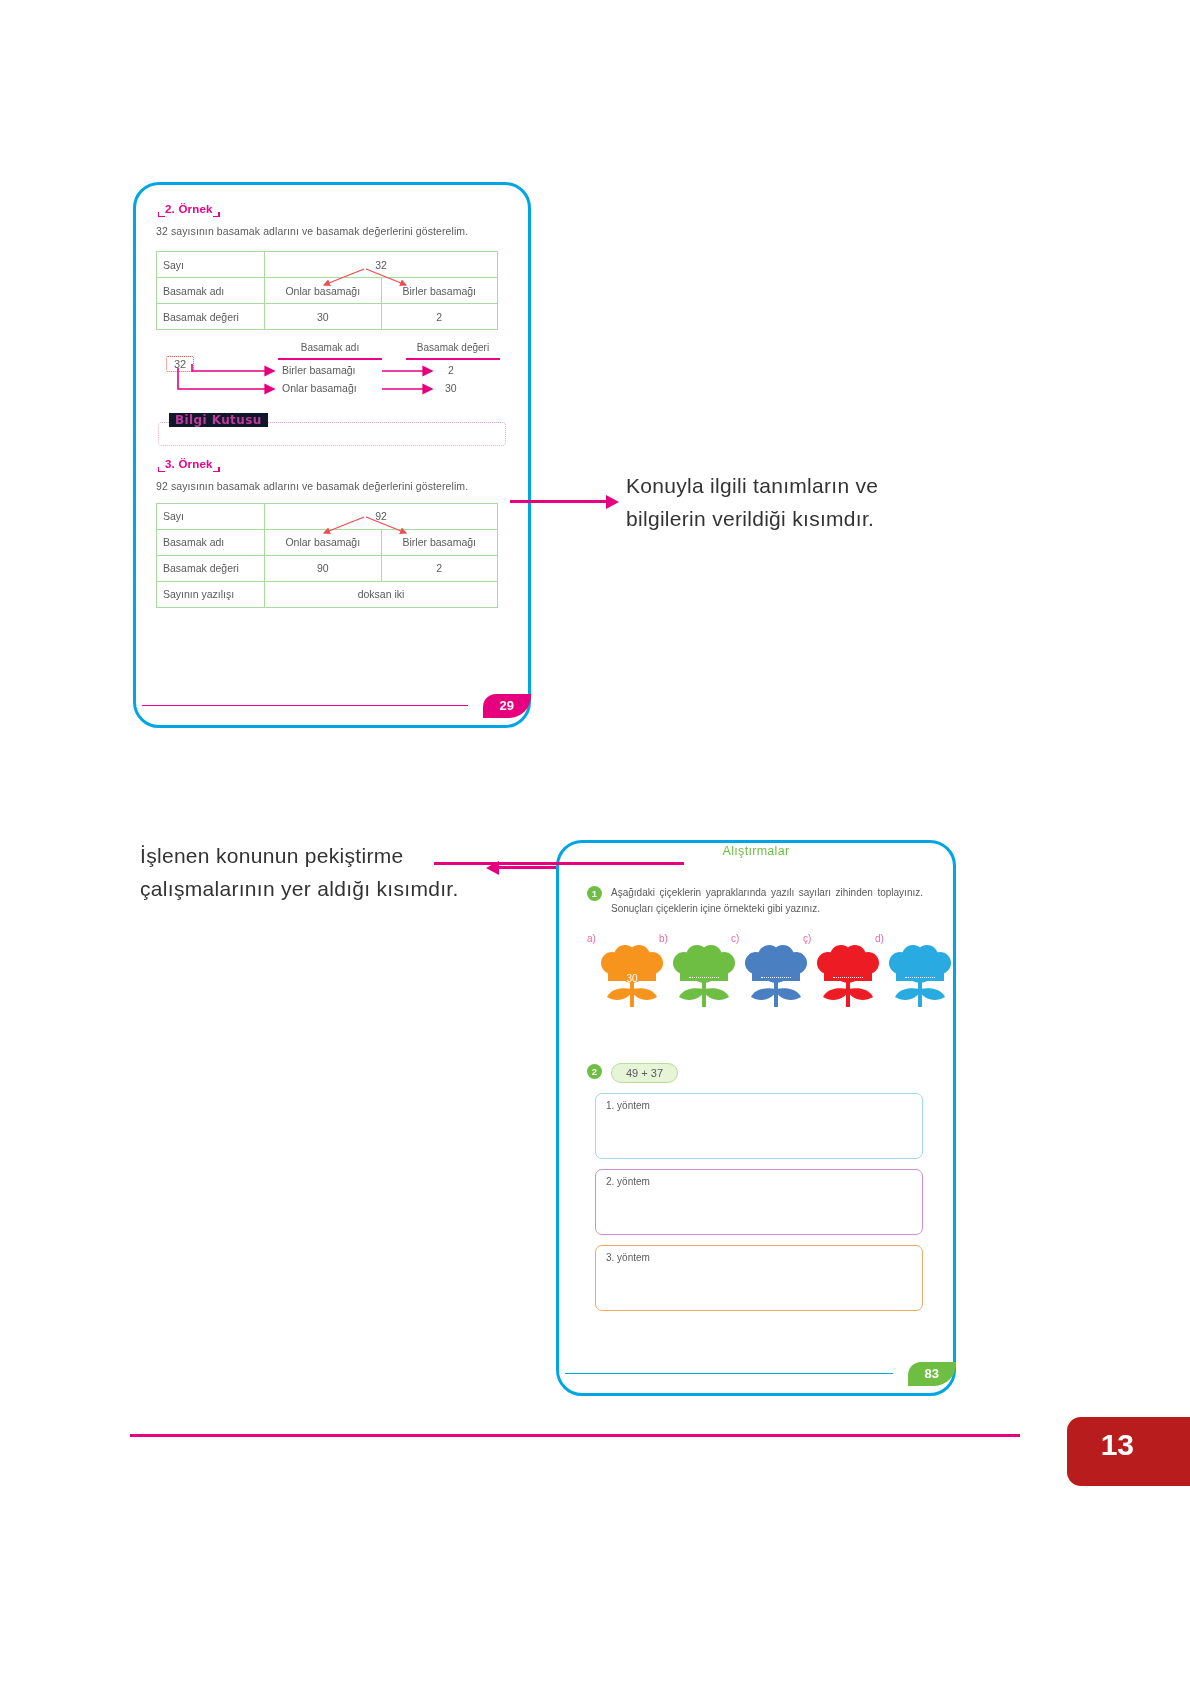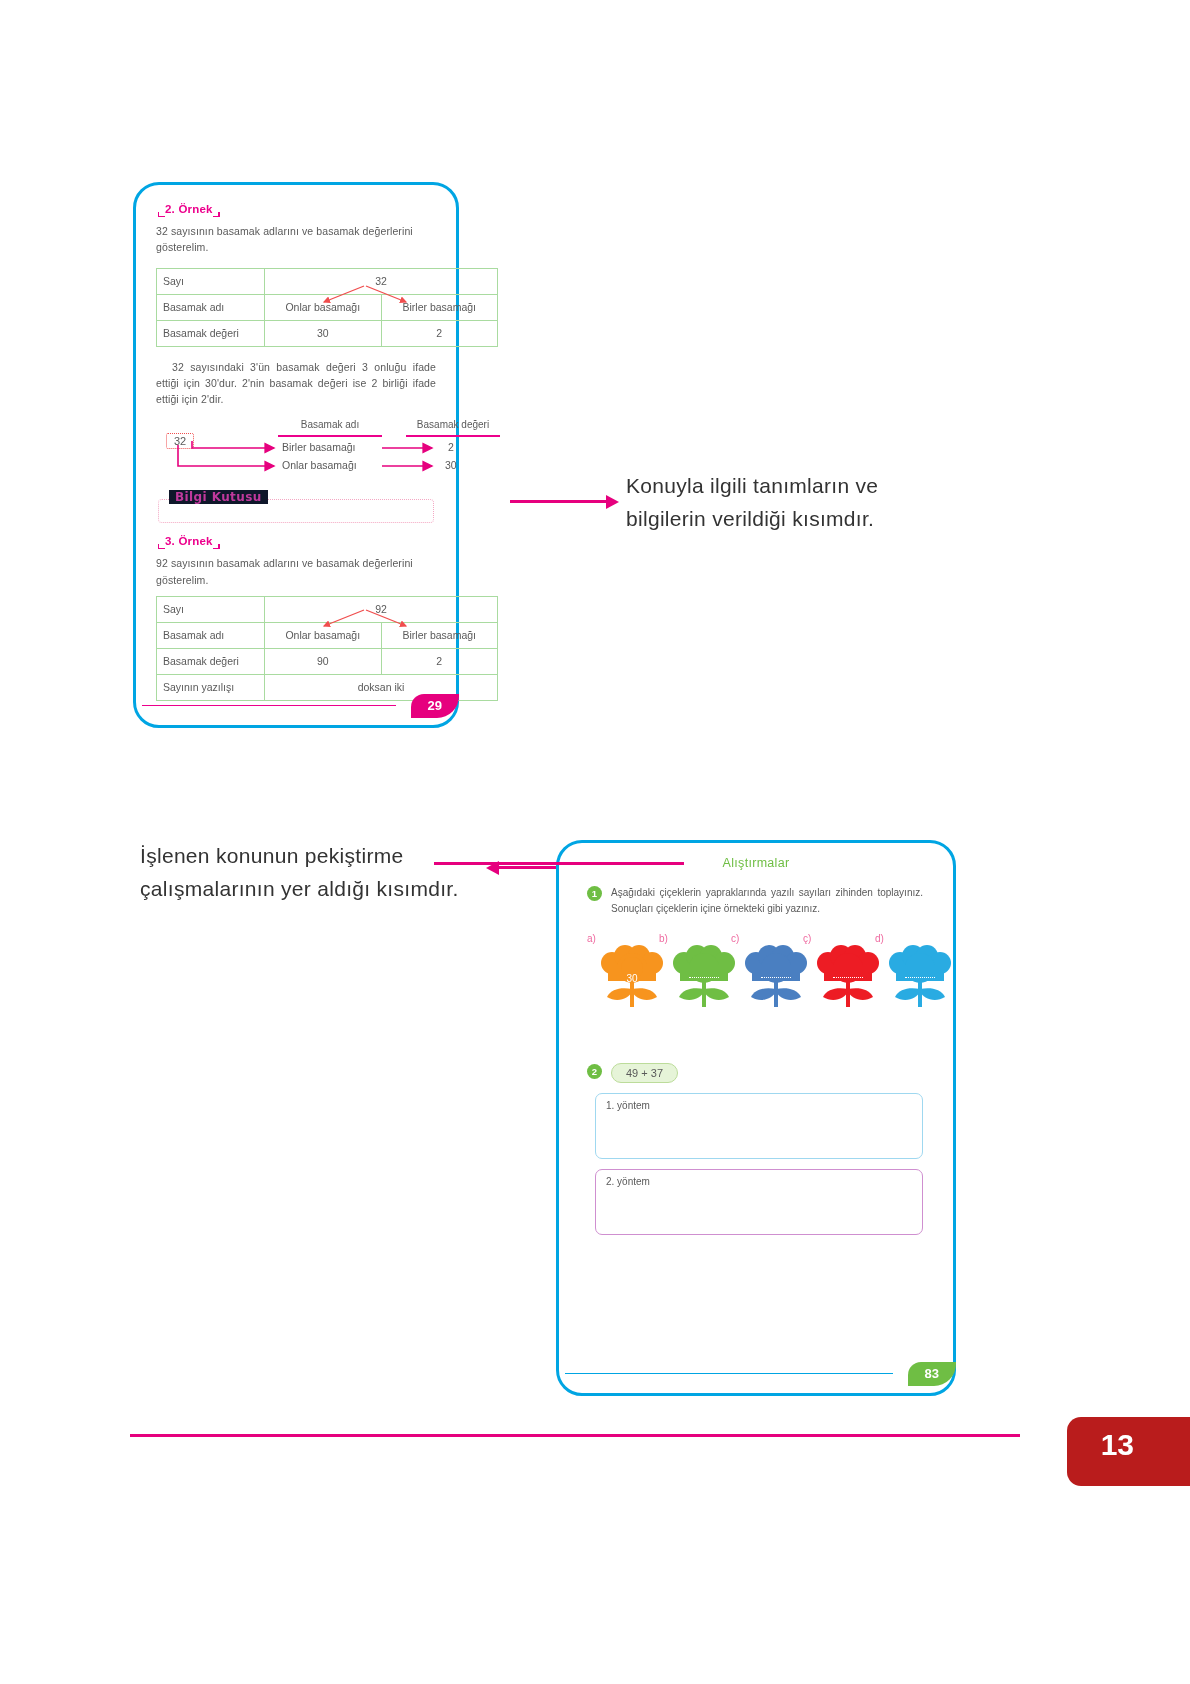--- a/index.html
+++ b/index.html
@@ -12,21 +12,21 @@
     overflow:hidden;
   }
 
   
   .page-card {
     position:absolute;
     border:3px solid #00a5e3;
     border-radius:26px;
     background:#fff;
   }
-  #card-top { left:133px; top:182px; width:326px; height:546px; }
+  #card-top { left:133px; top:182px; width:398px; height:546px; }
 
   .card-inner { position:relative; width:100%; height:100%; padding:14px 16px 0 16px; }
 
   
   .ornek-head {
     display:inline-block;
     position:relative;
     color:#ec008c;
     font-weight:bold;
     font-size:11.5px;
@@ -138,21 +138,21 @@
     position:absolute; top:-5.5px; width:0; height:0;
     border-top:7px solid transparent; border-bottom:7px solid transparent;
   }
   .arrow.right .head { border-left:13px solid #e6007e; }
   .arrow.left  .head { border-right:13px solid #e6007e; }
 
   
   #card-bottom { left:556px; top:840px; width:400px; height:556px; }
 
   .exer-title {
-    position:absolute; top:13px; left:0; right:0;
+    position:absolute; top:1px; left:0; right:0;
     text-align:center; color:#6fbe44; font-size:12.5px;
     letter-spacing:.3px;
   }
   .exer-title-rule{
     position:absolute; top:21px; left:-122px; width:180px; height:2.5px; background:#e6007e;
   }
 
   .q-row { position:relative; margin:34px 14px 0 12px; }
   .q-num {
     position:absolute; left:0; top:1px;
@@ -250,21 +250,20 @@
         <defs>
           <marker id="ra1" markerWidth="6" markerHeight="6" refX="5" refY="3" orient="auto">
             <path d="M0,0 L6,3 L0,6 z" fill="#f04e4e"></path>
           </marker>
         </defs>
         <line x1="60" y1="2" x2="20" y2="18" stroke="#f04e4e" stroke-width="1.2" marker-end="url(#ra1)"></line>
         <line x1="62" y1="2" x2="102" y2="18" stroke="#f04e4e" stroke-width="1.2" marker-end="url(#ra1)"></line>
       </svg>
     </div>
 
-    <div class="body-text indent" style="margin-top:12px;">32 sayısındaki 3'ün basamak değeri 3 onluğu ifade ettiği için 30'dur. 2'nin basamak değeri ise 2 birliği ifade ettiği için 2'dir.</div>
 
     
     <div class="diagram">
       <div class="dot-box">32</div>
 
       <div class="d-col-head" style="left:110px; top:0; width:120px;">Basamak adı</div>
       <div class="d-col-head" style="left:238px; top:0; width:110px;">Basamak değeri</div>
       <div class="d-rule" style="left:118px; top:16px; width:104px;"></div>
       <div class="d-rule" style="left:246px; top:16px; width:94px;"></div>
 
@@ -474,20 +473,23 @@
         <span class="sum-chip">49 + 37</span>
       </div>
     </div>
 
     <div class="method-box m1">
       <div class="method-label">1. yöntem</div>
     </div>
     <div class="method-box m2">
       <div class="method-label">2. yöntem</div>
     </div>
+    <div class="method-box m3">
+      <div class="method-label">3. yöntem</div>
+    </div>
 
     <div class="badge-rule" style="background:#00a5e3;"></div>
     <div class="page-badge" style="background:#6fbe44;">83</div>
   </div>
 </div>
 
 <div class="exer-title-rule" style="position:absolute; left:434px; top:862px; width:250px; height:2.5px; background:#e6007e;"></div>
 
 <div class="big-rule"></div>
 <div class="big-page">13</div>

